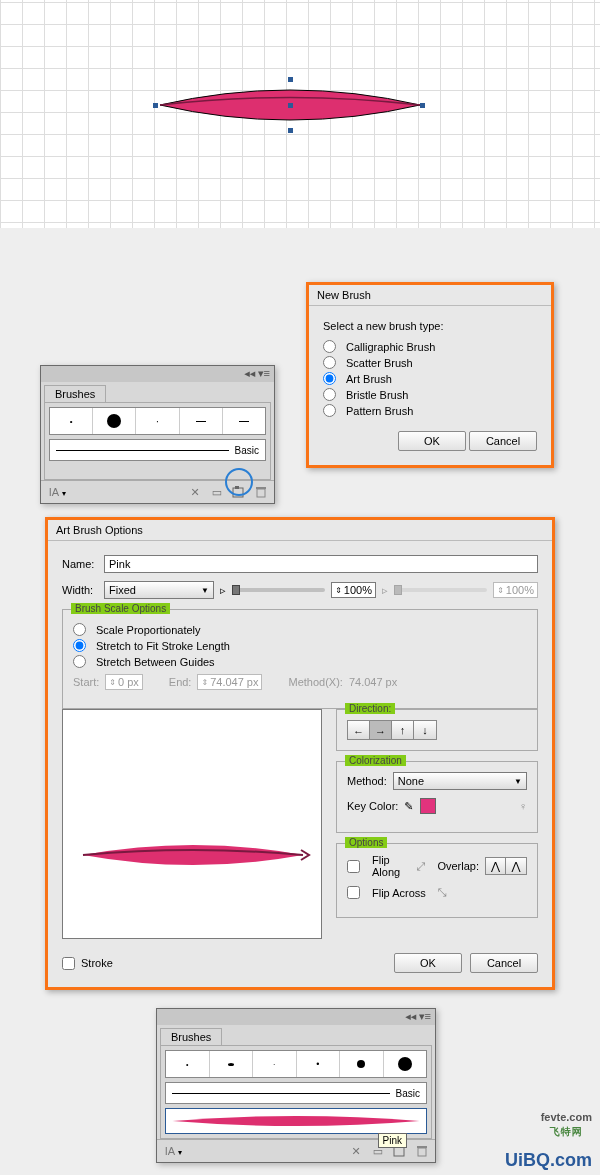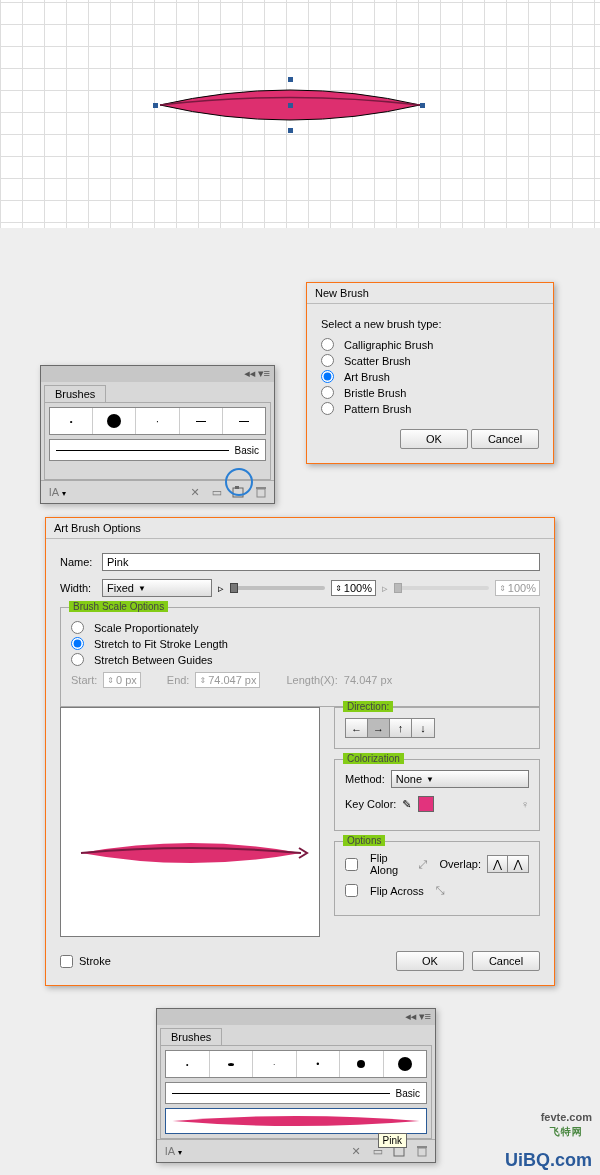--- a/index.html
+++ b/index.html
@@ -4,21 +4,21 @@
 <style>
   * { box-sizing: border-box; margin: 0; padding: 0; font-family: Tahoma, Arial, sans-serif; font-size: 11px; }
   body { background: #eeeeee; width: 600px; height: 1175px; position: relative; overflow: hidden; }
   
   
   .canvas-area { background: #fff; width: 600px; height: 228px; position: relative; background-image: linear-gradient(#ddd 1px, transparent 1px), linear-gradient(90deg, #ddd 1px, transparent 1px); background-size: 22px 22px; background-position: 0 2px; }
   .shape { position: absolute; left: 155px; top: 75px; width: 270px; height: 60px; }
   .handle { position:absolute; width:5px; height:5px; background:#2b5a96; }
   
   
-  .dialog { position: absolute; background: #e8e8e8; border: 1px solid #f97316; box-shadow: 2px 2px 6px rgba(0,0,0,.3); }
+  .dialog { position: absolute; background: #e8e8e8; border: 3px solid #f97316; box-shadow: 2px 2px 6px rgba(0,0,0,.3); }
   .dialog-title { background: #e8e8e8; padding: 4px 8px; font-weight: normal; border-bottom: 1px solid #bbb;}
   .dialog-body { padding: 14px; }
   .btn { display:inline-block; min-width:68px; padding:3px 8px; background: linear-gradient(#fdfdfd,#e2e2e2); border:1px solid #8a8a8a; border-radius:2px; text-align:center; cursor:pointer; }
   .btn-row { text-align:right; margin-top:14px; }
   .radio, .check { margin-right:6px; vertical-align:middle; }
   
   
   .panel { position:absolute; background:#d8d8d8; border:1px solid #6a6a6a; box-shadow: 2px 2px 6px rgba(0,0,0,.25); }
   .panel-tabbar { height:16px; background:#c7c7c7; position:relative; }
   .panel-tabbar .tab-icons { position:absolute; right:4px; top:1px; color:#555; font-size:10px; }
@@ -31,21 +31,21 @@
   .brush-line .stroke { flex:1; height:1px; background:#000; margin:0 6px; }
   .brush-line .lbl { padding-right:6px; font-size:10px; }
   .panel-footer { display:flex; justify-content:space-between; align-items:center; padding:3px 5px; border-top:1px solid #aaa; }
   .icon-sm { width:16px; height:16px; display:inline-flex; align-items:center; justify-content:center; color:#777; }
   .circle-highlight { position:absolute; border:2px solid #2a7fd4; border-radius:50%; width:28px; height:28px; pointer-events:none; }
   
   
   .field-row { display:flex; align-items:center; margin-bottom:8px; gap:6px; }
   .field-row label { min-width:36px; }
   .text-input { border:1px solid #7a7a7a; background:#fff; padding:2px 4px; height:18px; }
-  .select { border:1px solid #7a7a7a; background:linear-gradient(#fff,#ddd); padding:1px 4px; height:18px; display:inline-flex; align-items:center; justify-content:flex-start; }
+  .select { border:1px solid #7a7a7a; background:linear-gradient(#fff,#ddd); padding:1px 4px; height:18px; display:inline-flex; align-items:center; justify-content:space-between; }
   .select .arrow { font-size:8px; margin-left:4px; }
   .numbox { border:1px solid #7a7a7a; background:#fff; padding:1px 3px; height:16px; display:inline-flex; align-items:center; gap:2px; }
   .numbox.disabled { color:#999; border-color:#bbb; }
   .fieldset { border:1px solid #aaa; padding:10px; margin-top:10px; position:relative; }
   .fieldset > .legend { position:absolute; top:-7px; left:8px; background:#84cc16; padding:0 4px; font-size:10px; color:#444;}
   .radio-line { margin:3px 0; display:flex; align-items:center; gap:4px;}
   .preview-box { border:1px solid #7a7a7a; background:#fff; height:230px; }
   .dir-btns { display:inline-flex; border:1px solid #888; }
   .dir-btns span { width:22px; height:18px; display:inline-flex; align-items:center; justify-content:center; border-right:1px solid #888; background:linear-gradient(#fdfdfd,#ddd); cursor:pointer;}
   .dir-btns span.active { background:#bbb; }
@@ -210,21 +210,21 @@
         <span>Start:</span>
         <div class="numbox disabled">
             <span style="font-size:8px">⇕</span>
             <span>0 px</span>
           </div>
         <span style="margin-left:20px">End:</span>
         <div class="numbox disabled">
             <span style="font-size:8px">⇕</span>
             <span>74.047 px</span>
           </div>
-        <span style="margin-left:20px">Length(X):</span>
+        <span style="margin-left:20px">Method(X):</span>
         <span>74.047 px</span>
       </div>
     </div>
 
     <div style="display:flex; gap:14px; margin-top:0;">
       <div style="flex:0 0 260px">
         <div class="preview-box">
           <svg width="258" height="228" viewBox="0 0 258 228">
             <path d="M20 145 Q130 125 240 145 Q130 165 20 145 Z" fill="#dd2f6f"></path>
             <path d="M20 145 Q130 135 240 145" fill="none" stroke="#7a1940" stroke-width="2"></path>

